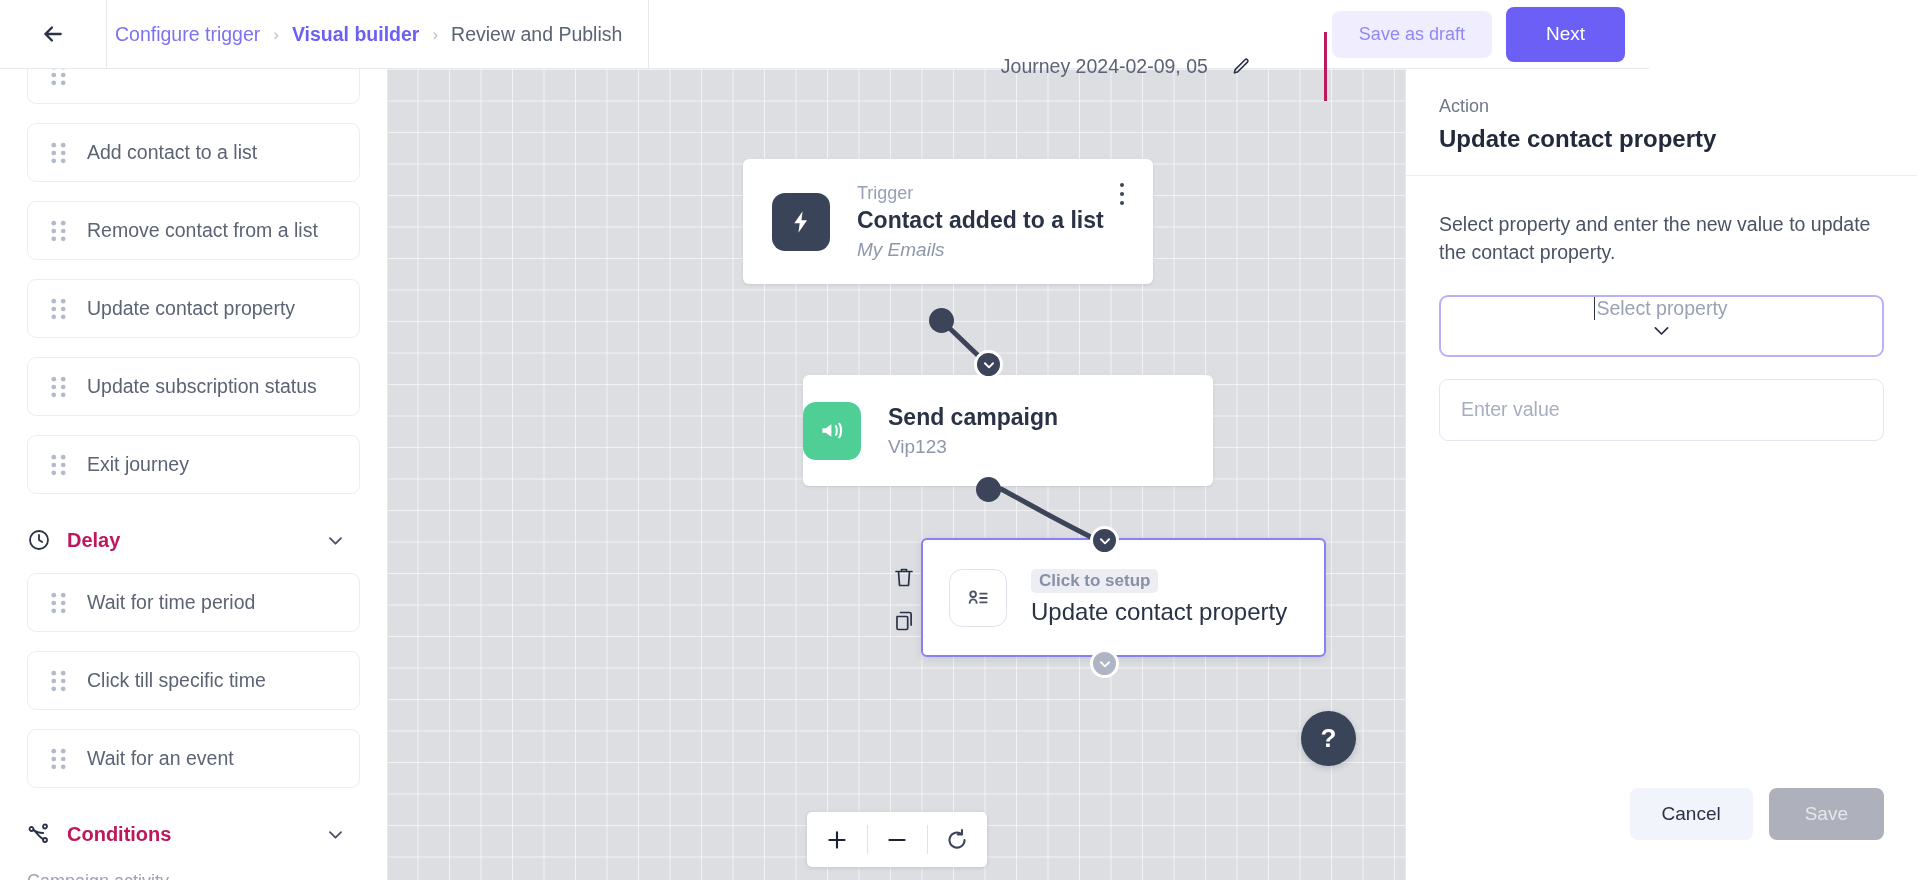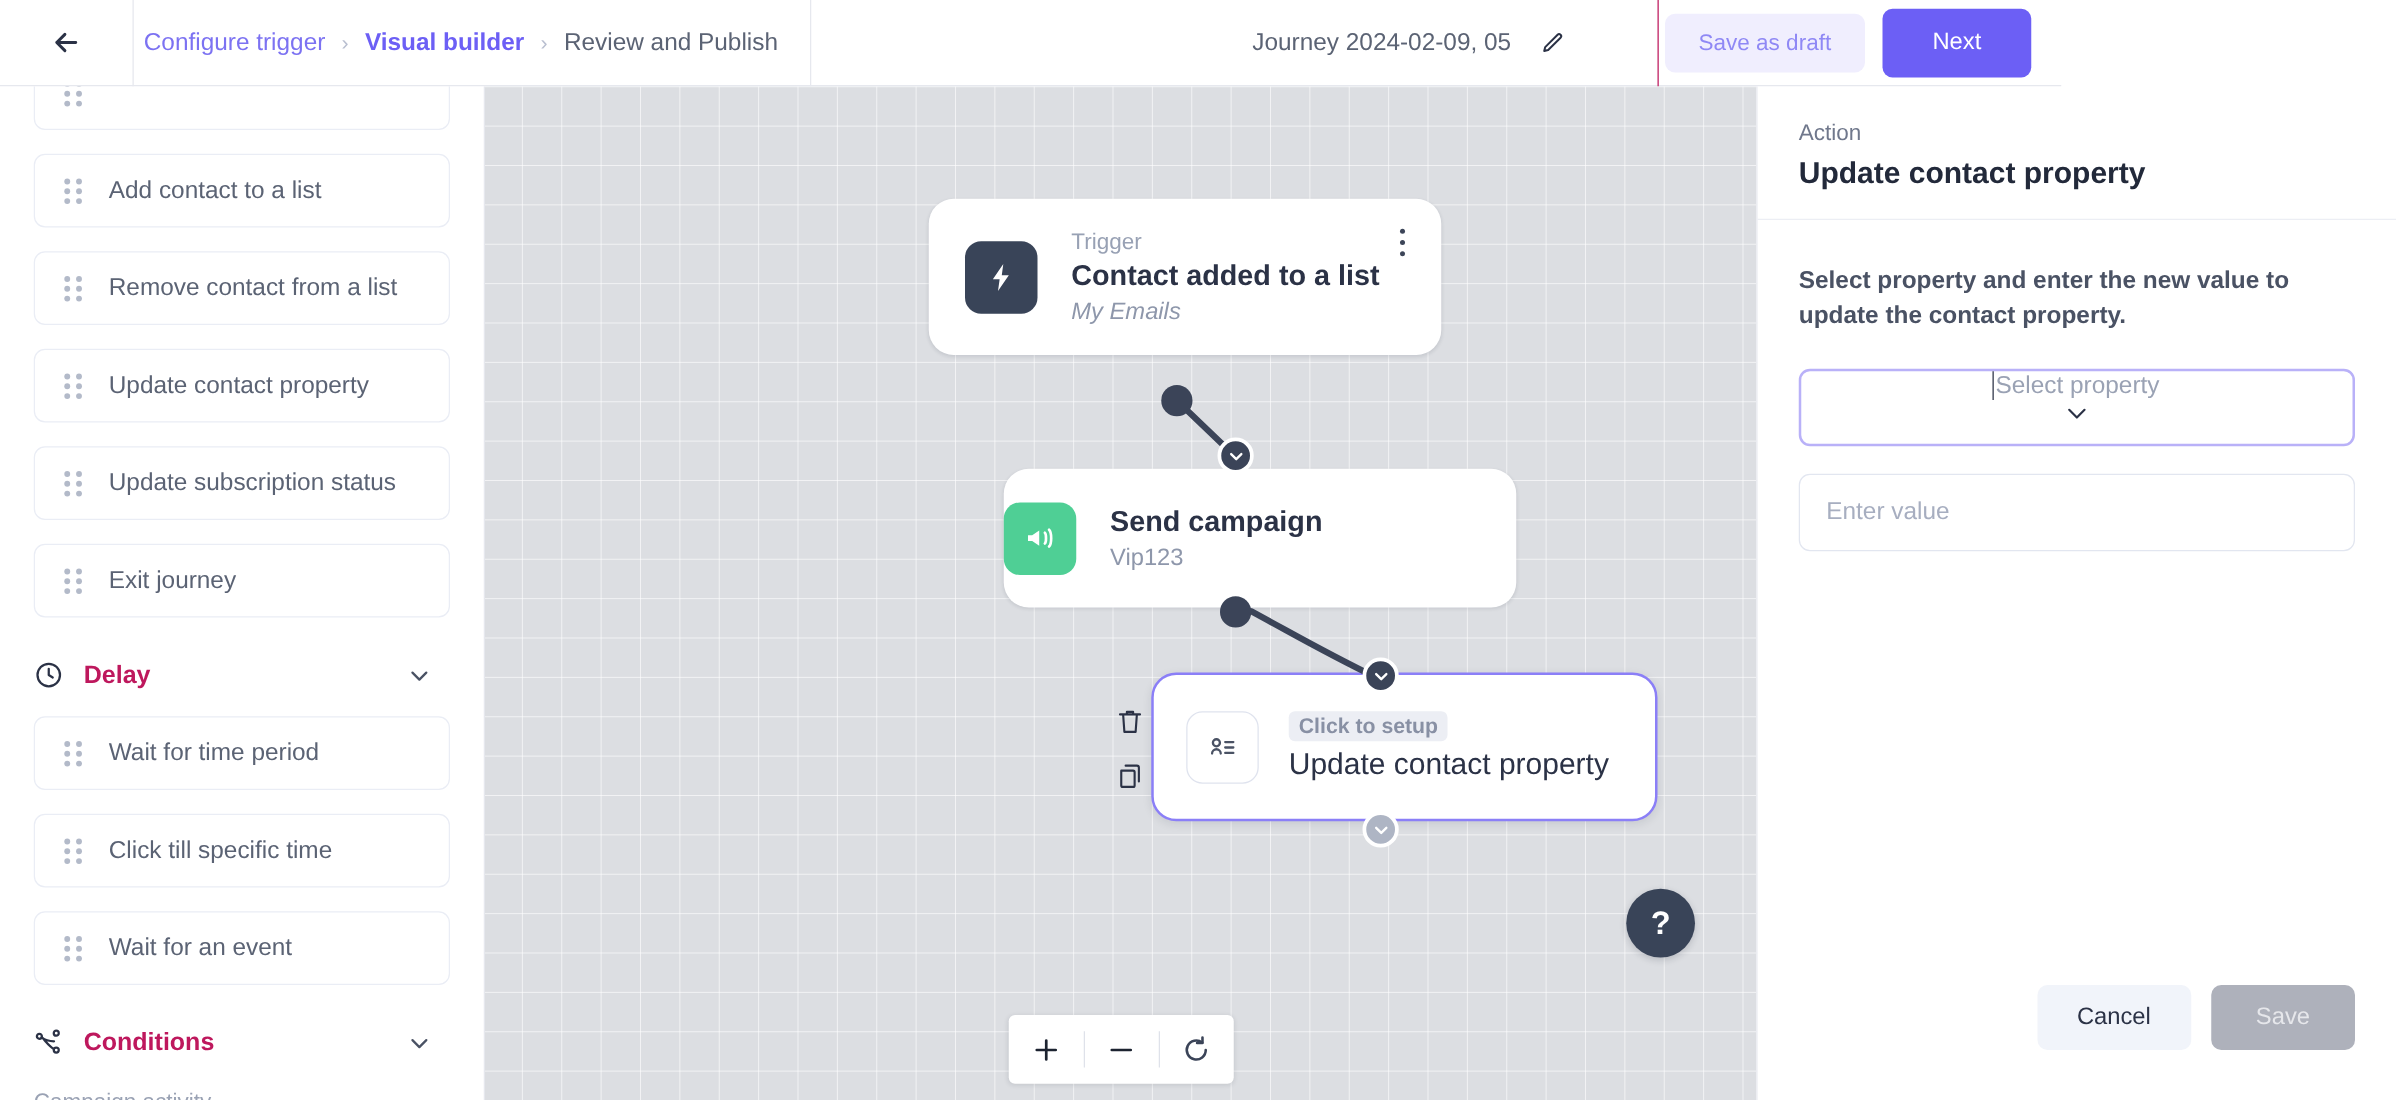--- a/index.html
+++ b/index.html
@@ -36,22 +36,23 @@
   .crumb { font-size: 19.5px; white-space: nowrap; }
   .crumb.link { color: #7c72f2; cursor: pointer; }
   .crumb.active { color: #6c5ff5; font-weight: 700; cursor: pointer; }
   .crumb.plain { color: #5b6374; cursor: pointer; }
   .crumb-sep { color: #b9bfd0; font-size: 17px; }
 
   .title-zone {
     display: flex; align-items: center; justify-content: center;
     gap: 24px;
     width: 400px; margin-left: 278px;
-    border-right: 1px solid #be185d;
+    border-right: 3px solid #be185d;
     height: 69px;
+    margin-top: 32px;
   }
   .journey-title {
     font-size: 19.5px; color: #5b6374;
     white-space: nowrap; overflow: hidden; max-width: 300px;
   }
   .pencil { width: 19px; height: 19px; cursor: pointer; display: block; }
 
   .topbar-spacer { flex: 1; }
   .topbar-actions {
     display: flex; align-items: center; gap: 14px;
@@ -116,21 +117,21 @@
       linear-gradient(to right, rgba(255,255,255,0.62) 1px, transparent 1px),
       linear-gradient(to bottom, rgba(255,255,255,0.62) 1px, transparent 1px);
     background-size: 31.5px 31.5px;
     background-position: -2px 0px;
     overflow: hidden;
   }
 
   .node {
     position: absolute;
     background: #ffffff;
-    border-radius: 20px;
+    border-radius: 6px;
     box-shadow: 0 1px 3px rgba(20,26,45,0.10);
     display: flex; align-items: center;
     cursor: pointer;
   }
   .node-icon {
     width: 58px; height: 58px; border-radius: 13px; flex: none;
     display: flex; align-items: center; justify-content: center;
   }
   .node-icon.dark { background: #394458; }
   .node-icon.green { background: #4fcf95; }
@@ -213,21 +214,21 @@
   .rpanel {
     position: absolute; left: 1405px; top: 69px;
     width: 512px; height: 811px;
     background: #ffffff;
     border-left: 1px solid #e6e8ee;
   }
   .rp-head { padding: 27px 33px 22px 33px; border-bottom: 1px solid #eceef4; }
   .rp-kicker { font-size: 18px; color: #6f7party; color: #70788c; margin-bottom: 8px; }
   .rp-title { font-size: 24px; color: #22293a; font-weight: 700; }
   .rp-body { padding: 34px 33px 0 33px; }
-  .rp-desc { font-size: 19.5px; color: #4a5264; line-height: 1.45; margin-bottom: 28px; font-weight: bold; }
+  .rp-desc { font-size: 19.5px; color: #4a5264; line-height: 1.45; margin-bottom: 28px; }
 
   .field {
     height: 62px; border-radius: 9px;
     display: flex; align-items: center;
     padding: 0 21px; margin-bottom: 22px;
     background: #ffffff; cursor: text;
   }
   .field.select {
     border: 2px solid #b9b1f8;
     cursor: pointer;

